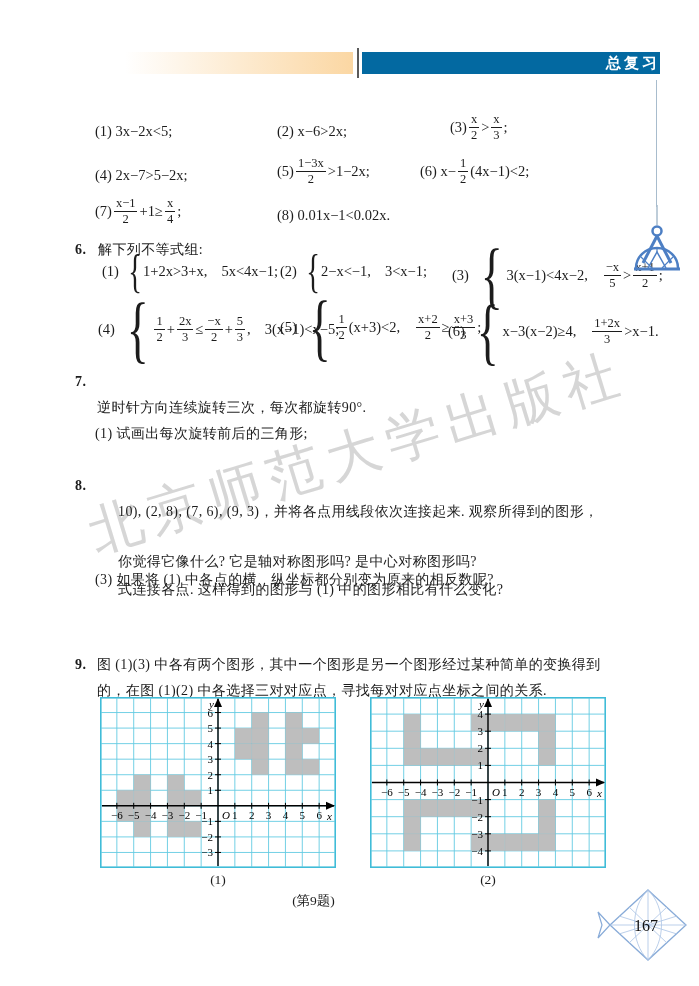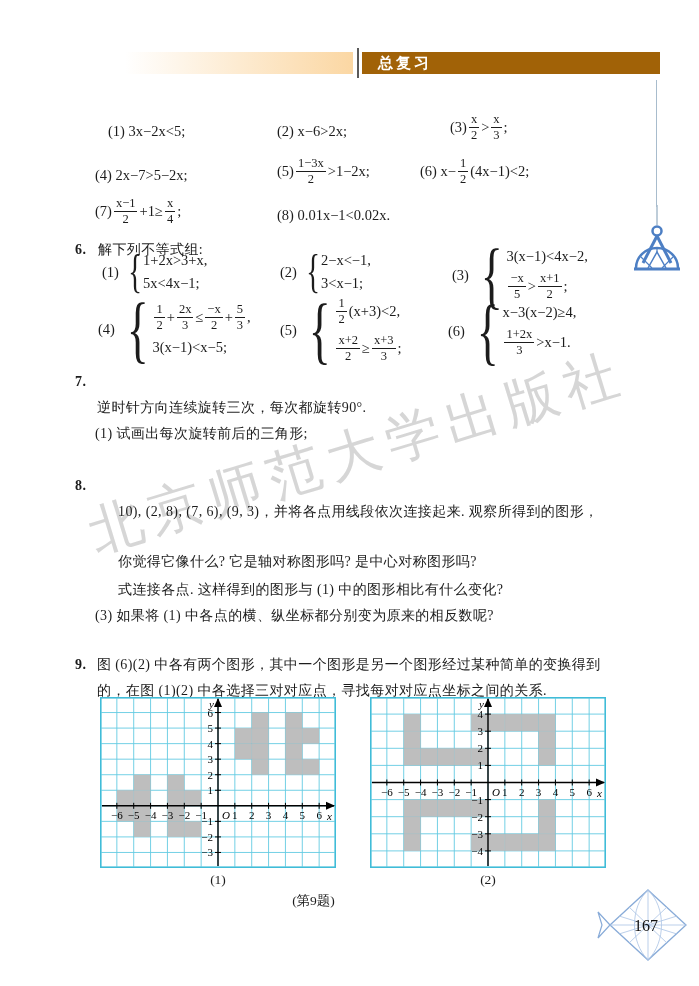--- a/index.html
+++ b/index.html
@@ -12,47 +12,47 @@
   .mt{display:inline-block;}
   .frac{display:inline-flex;flex-direction:column;align-items:center;font-size:12.5px;margin:0 2px;}
   .fn{border-bottom:1px solid #1c1c1c;padding:0 2px;line-height:1.2;}
   .fd{padding:0 2px;line-height:1.2;}
   .sys-wrap{display:flex;align-items:center;gap:5px;}
   .sys-label{font-size:14.5px;}
   .sys{display:inline-flex;align-items:center;}
   .brace{font-family:"Liberation Serif",serif;font-weight:400;line-height:0.85;transform:scaleX(0.62);margin-right:-3px;}
   .sys-sm .brace{font-size:46px;}
   .sys-lg .brace{font-size:74px;}
-  .sys-lines{display:flex;flex-direction:column;gap:6px;}
+  .sys-lines{display:flex;flex-direction:row;gap:14px;}
   .hdr-orange{left:125px;top:52px;width:228px;height:22px;
               background:linear-gradient(to right,#ffffff,#fbd7a3);}
   .hdr-divider{left:357px;top:48px;width:2px;height:30px;background:#5a5a5a;}
-  .hdr-blue{left:362px;top:52px;width:298px;height:22px;background:#a16207;color:#ffffff;
-            font-size:15px;font-weight:bold;line-height:22px;padding-left:16px;letter-spacing:3px;box-sizing:border-box;}
+  .hdr-blue{left:362px;top:52px;width:298px;height:22px;background:#0369a1;color:#ffffff;
+            font-size:15px;font-weight:bold;line-height:22px;padding-left:16px;letter-spacing:3px;box-sizing:border-box;text-align:right;}
   .hangline{left:656px;top:80px;width:1px;height:127px;background:#a8bccd;}
   .watermark{left:80px;top:500px;font-size:54px;color:#9a9a9a;opacity:0.40;letter-spacing:8px;
              transform:rotate(-17deg);transform-origin:left top;white-space:nowrap;pointer-events:none;}
   .figlabel{font-size:13.5px;text-align:center;}
   .caption{font-size:13.5px;text-align:center;width:627px;left:0;}
 </style>
 </head>
 <body>
 
 <div class="page">
 
   <div class="abs hdr-orange"></div>
   <div class="abs hdr-divider"></div>
   <div class="abs hdr-blue">
     <span>总复习</span>
   </div>
   <div class="abs hangline"></div>
 
   <div class="abs watermark">北京师范大学出版社</div>
 
-  <div class="abs" style="left:108px;top:122px"><span class="mathline">
+  <div class="abs" style="left:95px;top:122px"><span class="mathline">
         <span class="mt">(1) 3x−2x&lt;5;</span>
       </span></div>
   <div class="abs" style="left:277px;top:122px"><span class="mathline">
         <span class="mt">(2) x−6&gt;2x;</span>
       </span></div>
   <div class="abs" style="left:450px;top:112px"><span class="mathline">
         <span class="mt">(3) </span>
         <span class="frac">
           <span class="fn">x</span>
           <span class="fd">2</span>
@@ -234,24 +234,24 @@
   </div>
 
   <div class="abs textline bold" style="left:75px;top:372px">7.</div>
   <div class="abs textline" style="left:97px;top:398px">逆时针方向连续旋转三次，每次都旋转90°.</div>
   <div class="abs textline" style="left:95px;top:424px">(1) 试画出每次旋转前后的三角形;</div>
 
   <div class="abs textline bold" style="left:75px;top:476px">8.</div>
   <div class="abs textline" style="left:118px;top:502px">10), (2, 8), (7, 6), (9, 3)，并将各点用线段依次连接起来. 观察所得到的图形，</div>
   <div class="abs textline" style="left:118px;top:552px">你觉得它像什么? 它是轴对称图形吗? 是中心对称图形吗?</div>
   <div class="abs textline" style="left:118px;top:580px">式连接各点. 这样得到的图形与 (1) 中的图形相比有什么变化?</div>
-  <div class="abs textline" style="left:95px;top:606px">(3) 如果将 (1) 中各点的横、纵坐标都分别变为原来的相反数呢?</div>
+  <div class="abs textline" style="left:95px;top:570px">(3) 如果将 (1) 中各点的横、纵坐标都分别变为原来的相反数呢?</div>
 
   <div class="abs textline bold" style="left:75px;top:655px">9.</div>
-  <div class="abs textline" style="left:97px;top:655px">图 (6)(2) 中各有两个图形，其中一个图形是另一个图形经过某种简单的变换得到</div>
+  <div class="abs textline" style="left:97px;top:655px">图 (1)(3) 中各有两个图形，其中一个图形是另一个图形经过某种简单的变换得到</div>
   <div class="abs textline" style="left:97px;top:681px">的，在图 (1)(2) 中各选择三对对应点，寻找每对对应点坐标之间的关系.</div>
 
   <div class="abs" id="fig1" style="left:100px;top:697px"><svg width="236" height="171">
         <rect x="0.8" y="0.8" width="234.4" height="169.4" fill="#ffffff" stroke="#40bcd8" stroke-width="1.6"></rect>
         <line x1="16.857142857142858" y1="1" x2="16.857142857142858" y2="170" stroke="#63cbe2" stroke-width="0.9"></line>
         <line x1="33.714285714285715" y1="1" x2="33.714285714285715" y2="170" stroke="#63cbe2" stroke-width="0.9"></line>
         <line x1="50.57142857142857" y1="1" x2="50.57142857142857" y2="170" stroke="#63cbe2" stroke-width="0.9"></line>
         <line x1="67.42857142857143" y1="1" x2="67.42857142857143" y2="170" stroke="#63cbe2" stroke-width="0.9"></line>
         <line x1="84.28571428571429" y1="1" x2="84.28571428571429" y2="170" stroke="#63cbe2" stroke-width="0.9"></line>
         <line x1="101.14285714285714" y1="1" x2="101.14285714285714" y2="170" stroke="#63cbe2" stroke-width="0.9"></line>

